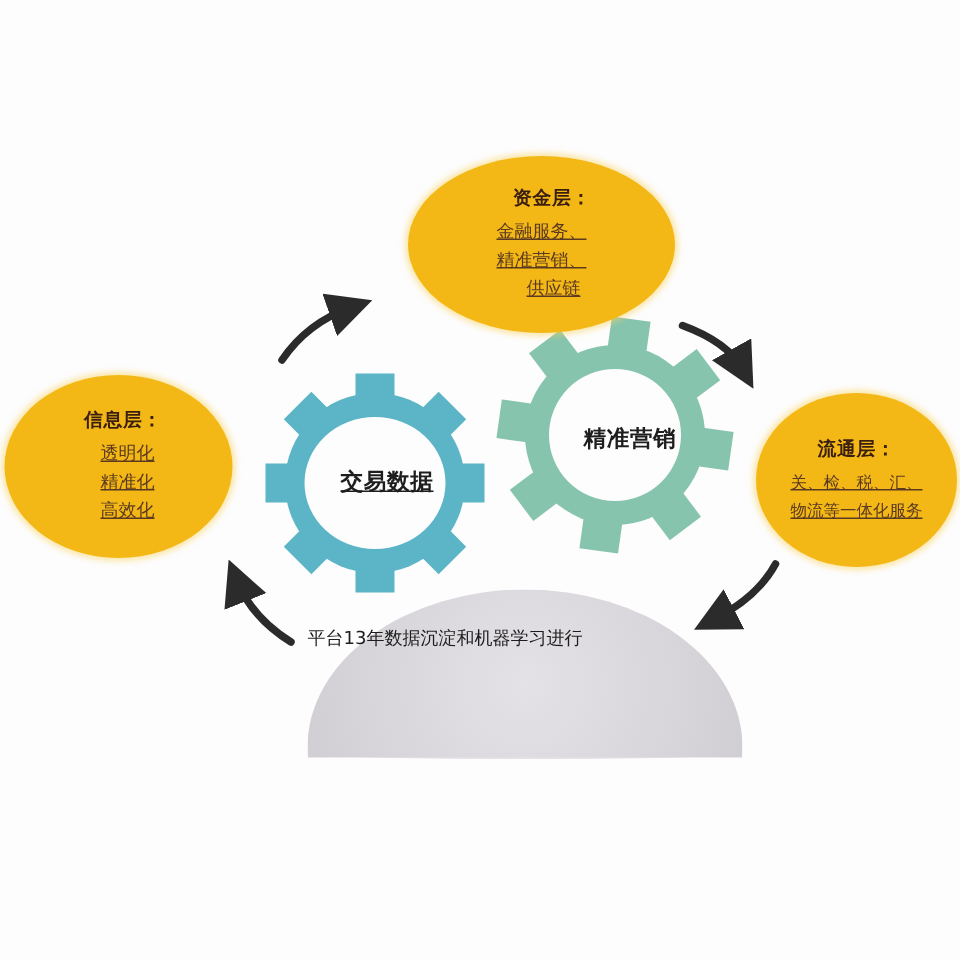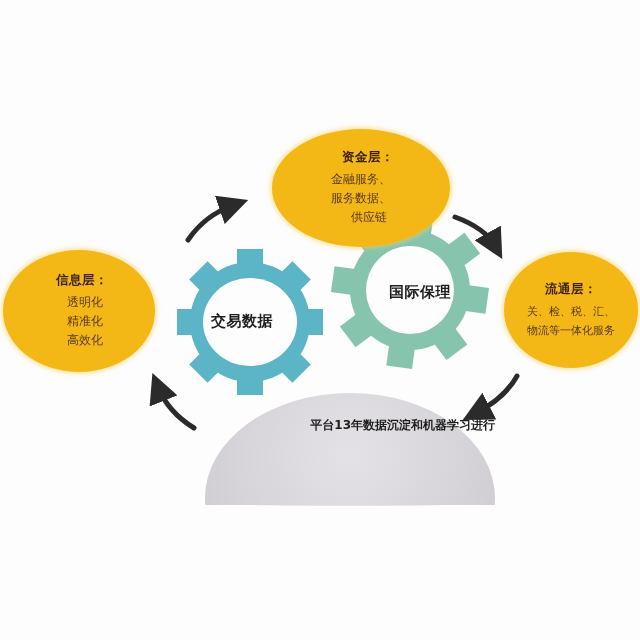--- a/index.html
+++ b/index.html
@@ -35,38 +35,39 @@
       font-weight: bold;
       font-size: 12.5px;
       color: #3a1e10;
       margin-bottom: 4px;
       letter-spacing: 0.5px;
     }
     .layer .line {
       font-size: 12px;
       line-height: 19px;
       color: #5a3a20;
+      text-decoration: underline;
     }
-    #layer-funds { left: 272px; top: 129px; width: 178px; height: 118px; }
+    #layer-funds { left: 272px; top: 104px; width: 178px; height: 118px; }
     #layer-funds .title { margin-left: 14px; }
     #layer-info { left: 3px; top: 250px; width: 152px; height: 122px; }
     #layer-info .title { margin-left: 6px; }
     #layer-info .line { margin-left: 12px; }
-    #layer-logistics { left: 504px; top: 252px; width: 134px; height: 116px; }
+    #layer-logistics { left: 504px; top: 262px; width: 134px; height: 116px; }
     #layer-logistics .line { font-size: 11px; }
 
     .gear-label {
       position: absolute;
       font-weight: bold;
       font-size: 15px;
       color: #1e1e1e;
       text-align: center;
       letter-spacing: 0.5px;
     }
-    #gear-trade-label { left: 192px; top: 312px; width: 100px; }
+    #gear-trade-label { left: 208px; top: 312px; width: 100px; text-decoration: underline; }
     #gear-service-label { left: 370px; top: 283px; width: 100px; }
 
     .dome {
       position: absolute;
       left: 205px;
       top: 393px;
       width: 290px;
       height: 112px;
       overflow: hidden;
     }
@@ -75,22 +76,22 @@
       left: 0; top: 0;
       width: 290px;
       height: 210px;
       border-radius: 50%;
       background: radial-gradient(ellipse at 50% 30%, #e4e2e6 0%, #d6d4d8 55%, #c9c7cc 100%);
     }
     .dome-text {
       position: absolute;
       left: 0; top: 22px;
       width: 290px;
-      text-align: right;
-      font-weight: bold;
+      text-align: left;
+      font-weight: normal;
       color: #1d1d1d;
       font-size: 12px;
       line-height: 20px;
     }
     .dome-shadow {
       position: absolute;
       left: 215px; top: 500px;
       width: 270px; height: 6px;
       border-radius: 50%;
       background: rgba(180,178,185,0.35);
@@ -140,26 +141,26 @@
       <ellipse rx="47" ry="44" fill="#fdfdfe"></ellipse>
     </g>
 
     <path d="M188,240 Q205,215 234,205" stroke="#2b2b2b" stroke-width="5" fill="none" stroke-linecap="round" marker-end="url(#ah)"></path>
     <path d="M455,217 Q485,228 495,246" stroke="#2b2b2b" stroke-width="5" fill="none" stroke-linecap="round" marker-end="url(#ah)"></path>
     <path d="M517,376 Q505,398 476,413" stroke="#2b2b2b" stroke-width="5" fill="none" stroke-linecap="round" marker-end="url(#ah)"></path>
     <path d="M194,428 Q168,412 158,387" stroke="#2b2b2b" stroke-width="5" fill="none" stroke-linecap="round" marker-end="url(#ah)"></path>
   </svg>
 
   <div id="gear-trade-label" class="gear-label">交易数据</div>
-  <div id="gear-service-label" class="gear-label">国际保理</div>
+  <div id="gear-service-label" class="gear-label">精准营销</div>
 
   <div id="layer-funds" class="layer">
     <div class="title">资金层：</div>
     <div class="line">金融服务、</div>
-    <div class="line">服务数据、</div>
+    <div class="line">精准营销、</div>
     <div class="line" style="margin-left:16px">供应链</div>
   </div>
 
   <div id="layer-info" class="layer">
     <div class="title">信息层：</div>
     <div class="line">透明化</div>
     <div class="line">精准化</div>
     <div class="line">高效化</div>
   </div>
 

